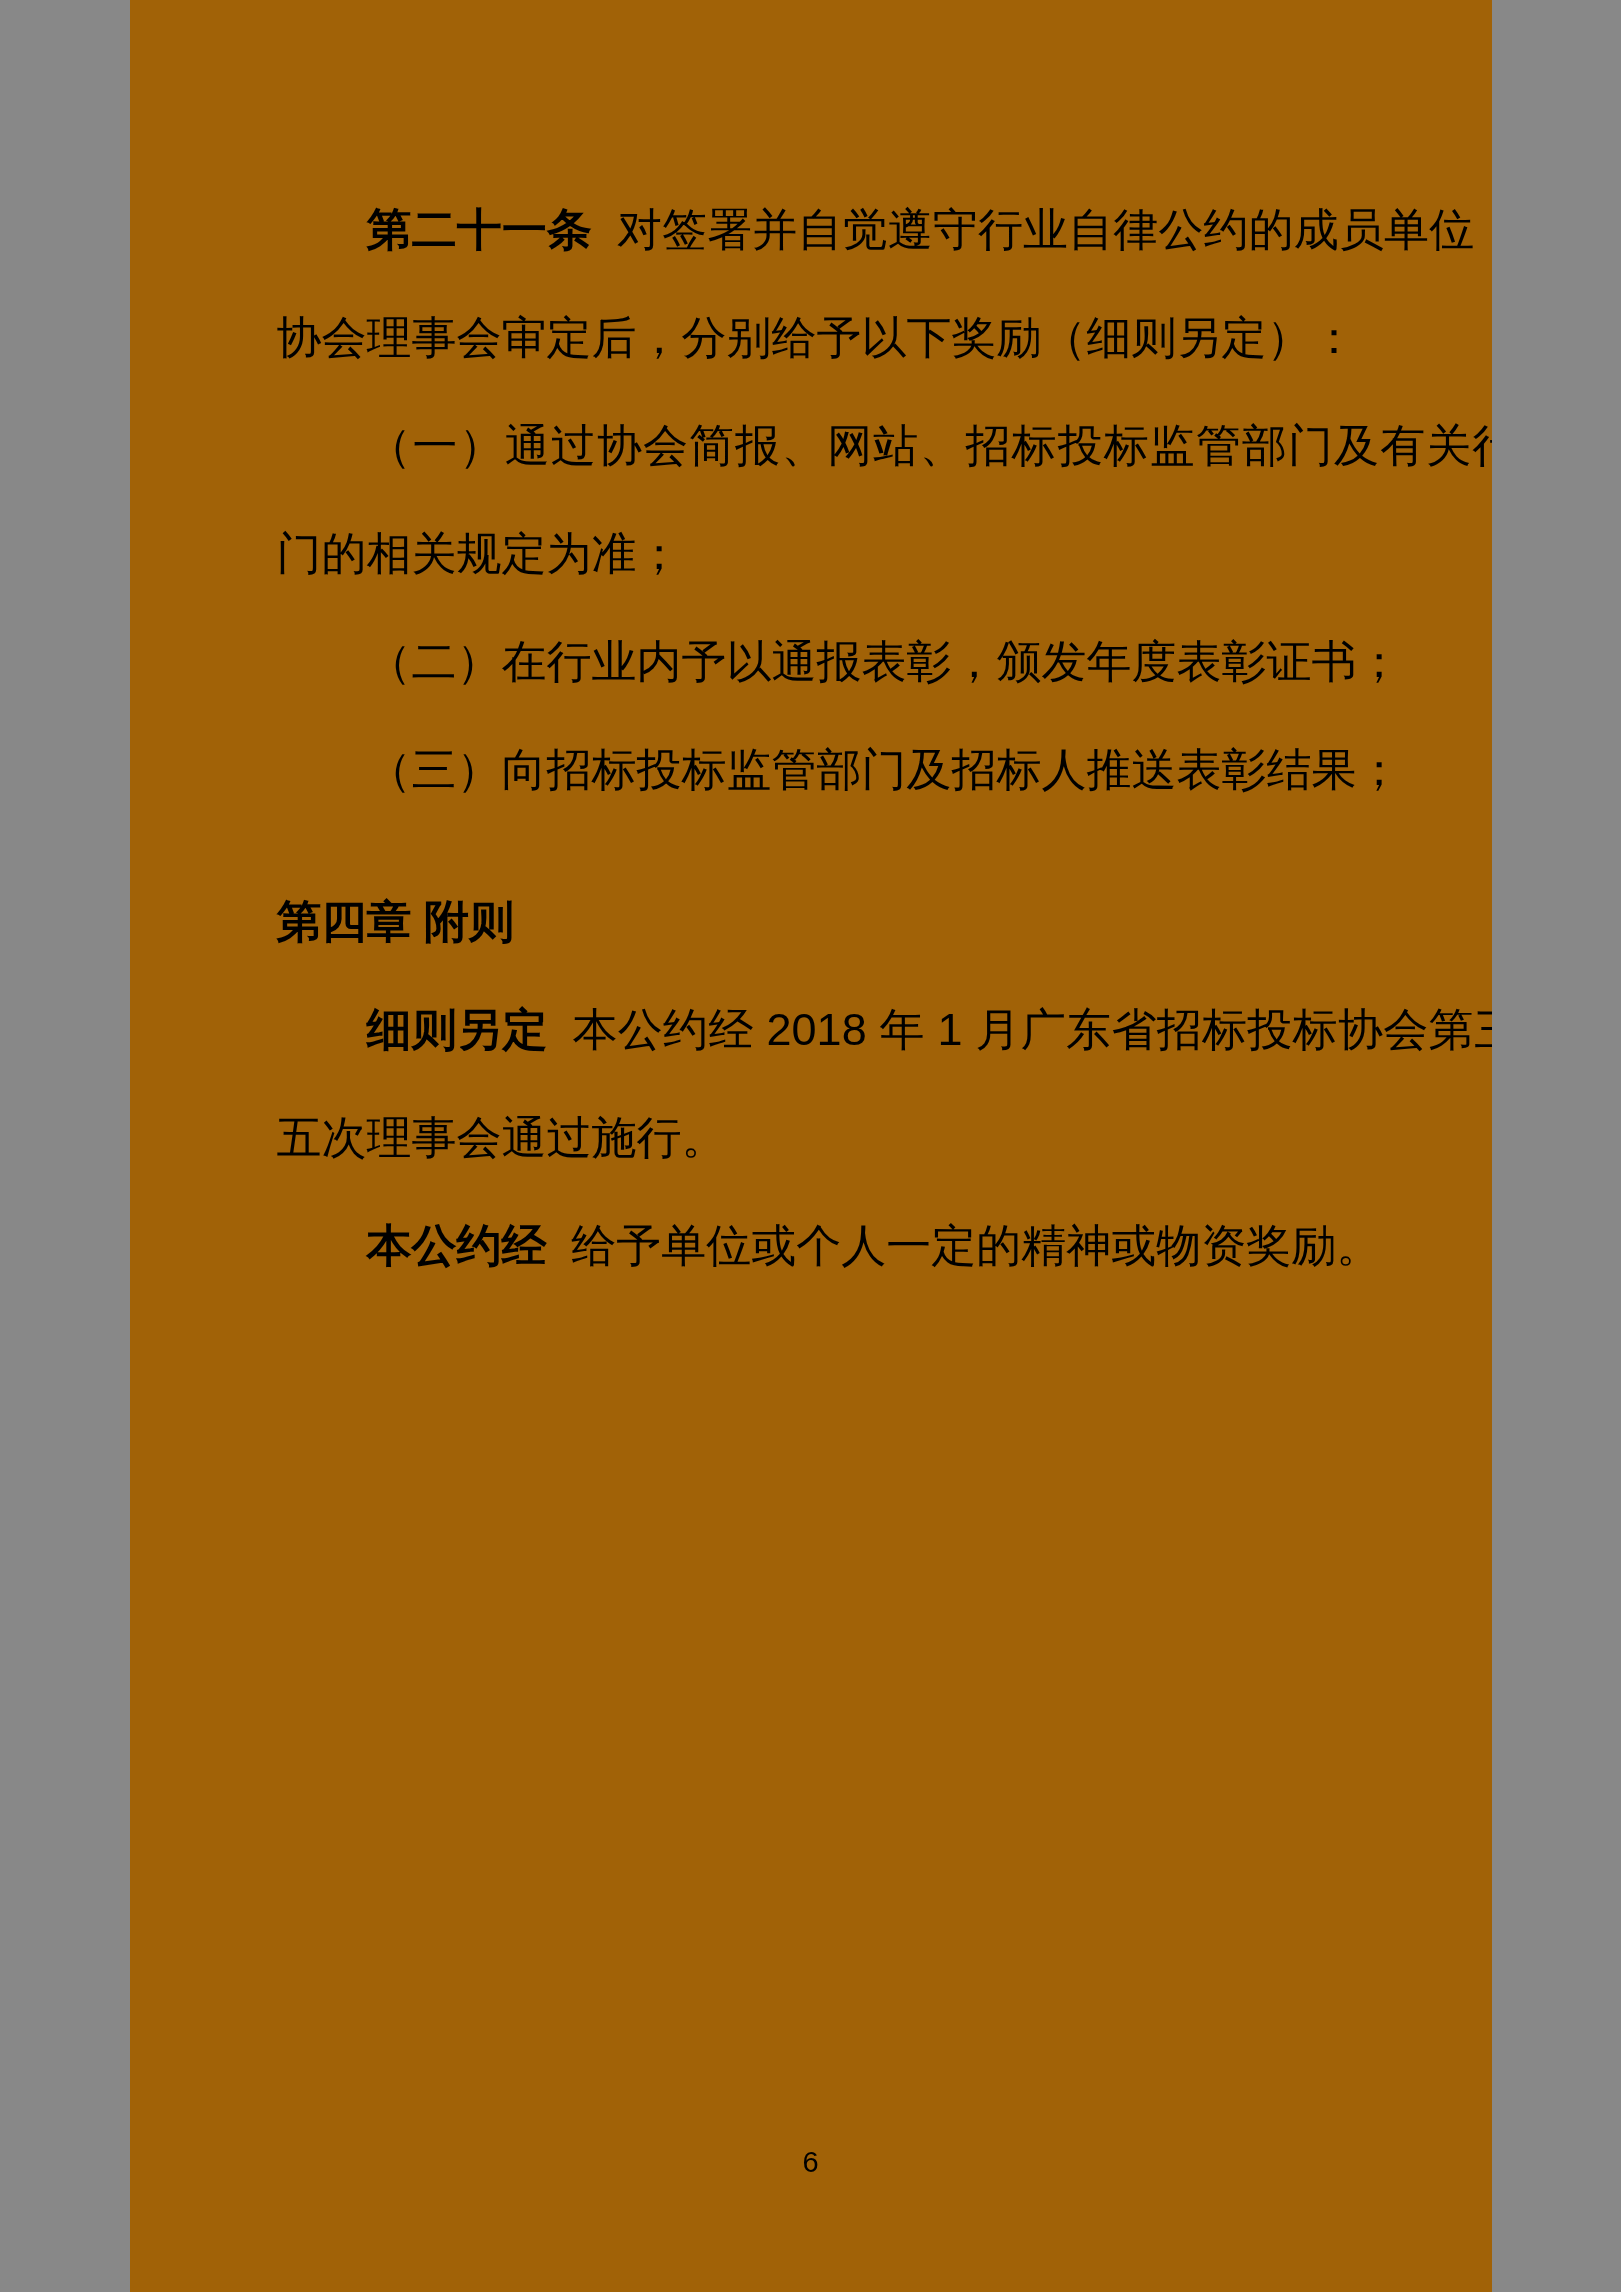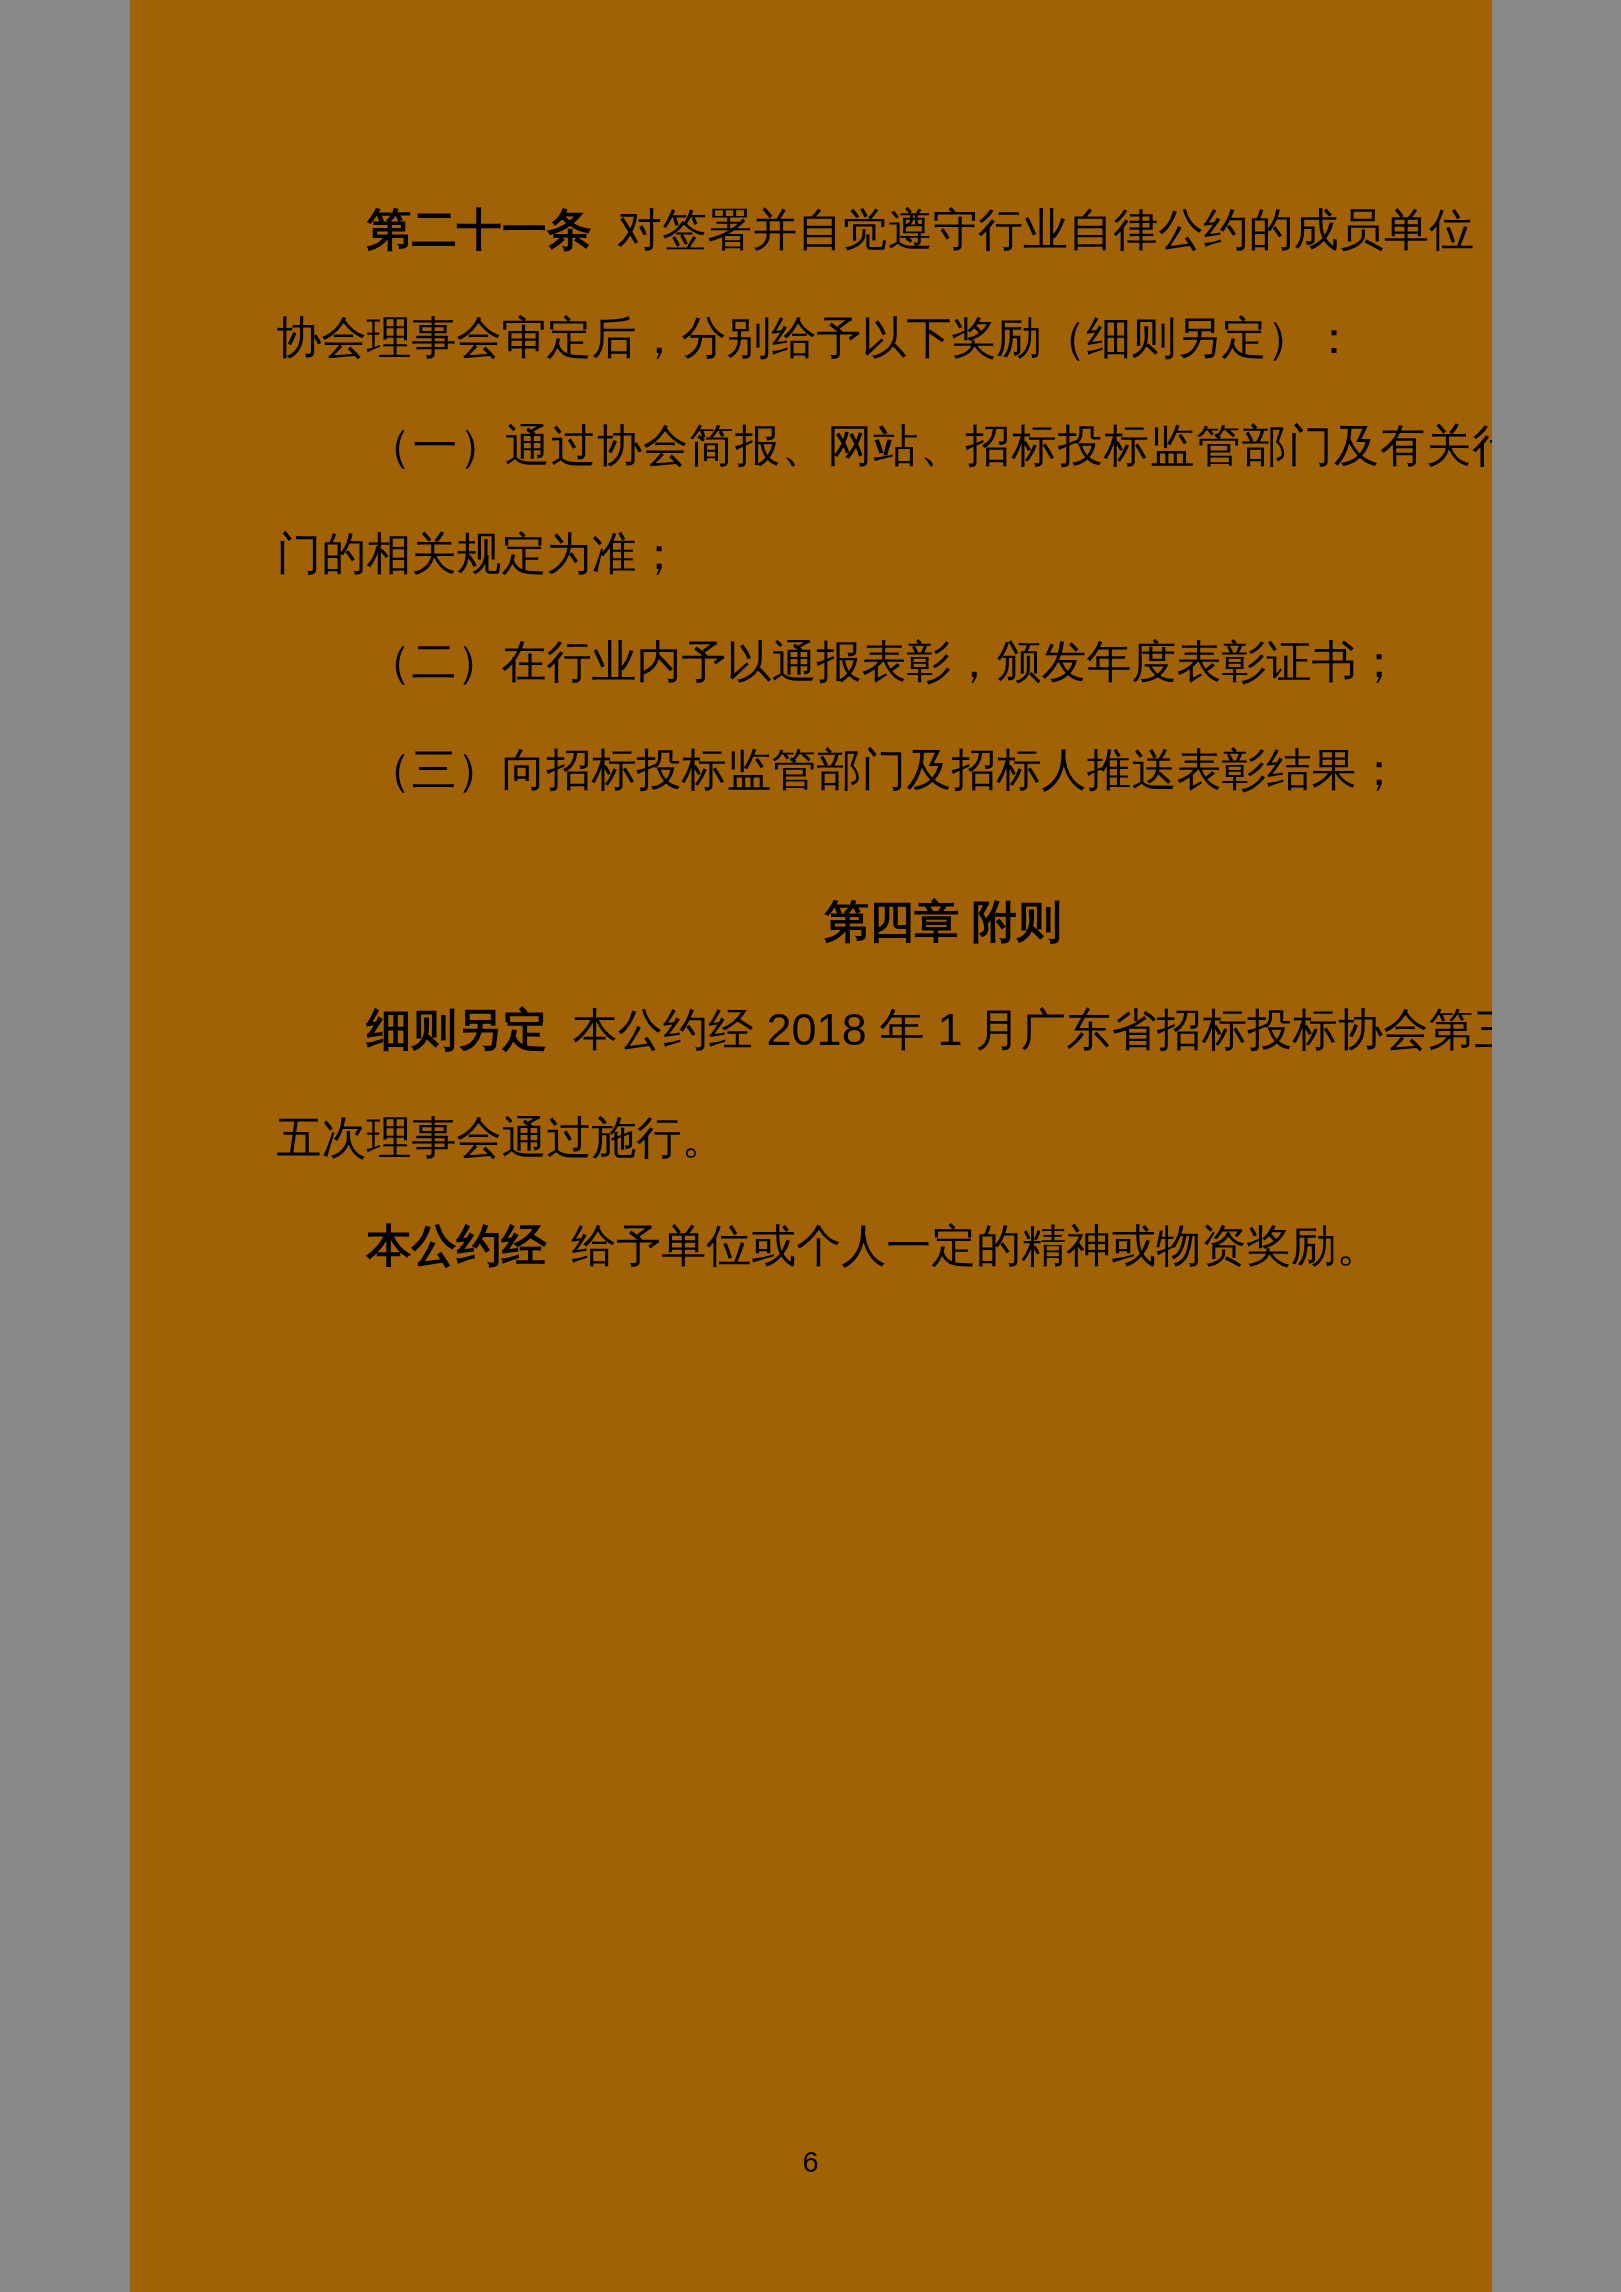--- a/index.html
+++ b/index.html
@@ -33,21 +33,20 @@
   }
   .term {
     font-weight: bold;
     margin-right: 0.55em;
   }
   .chapter {
     margin: 44px 0 0 0;
     font-size: 45px;
     line-height: 108px;
     font-weight: bold;
-    text-align: center;
     text-indent: 0;
   }
   .footer {
     position: absolute;
     left: 0;
     right: 0;
     top: 2145px;
     text-align: center;
     font-size: 29px;
     line-height: 35px;

